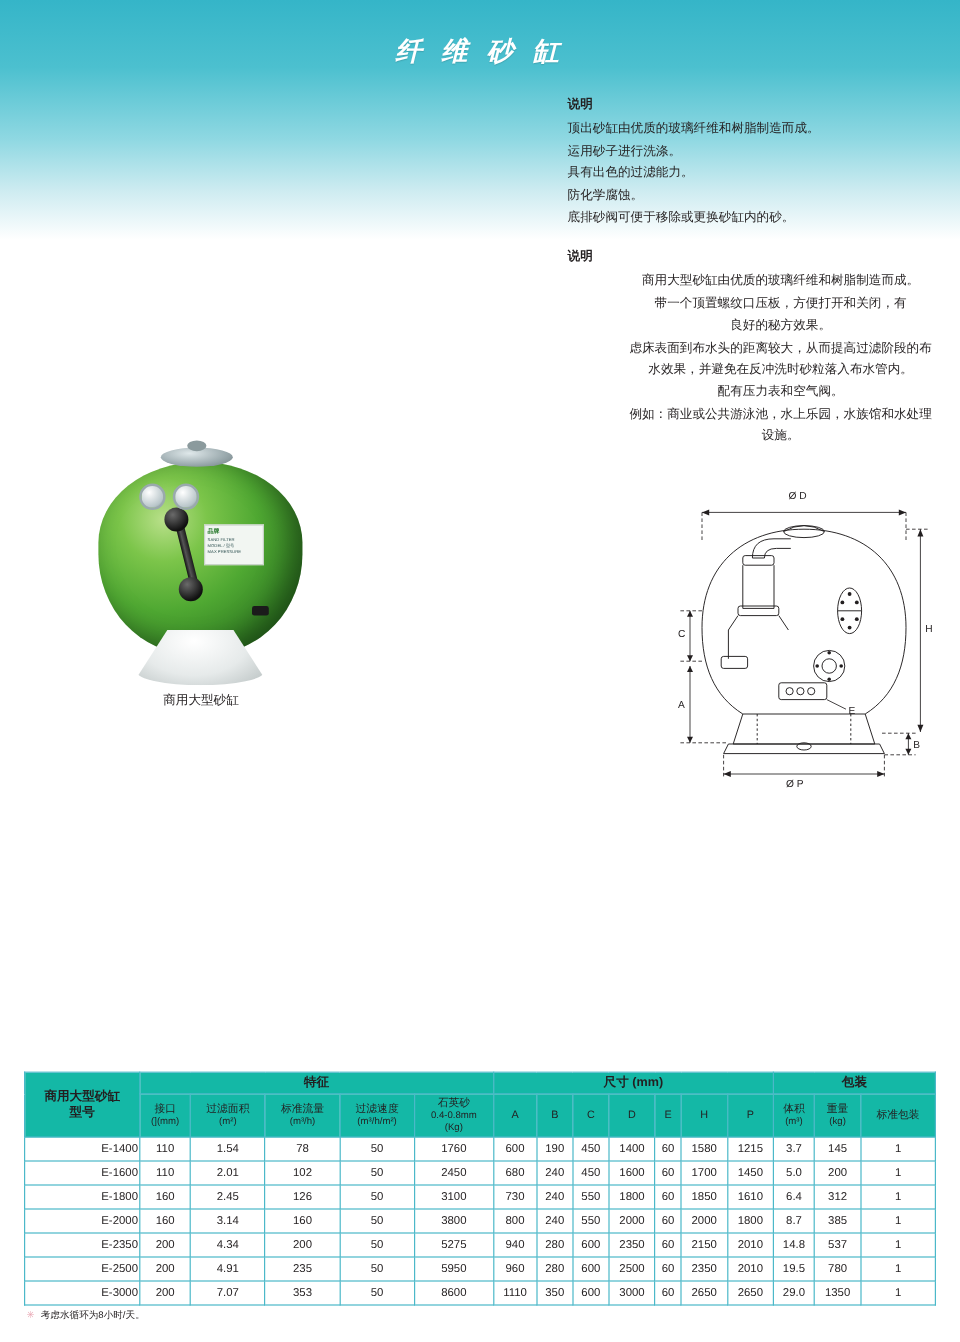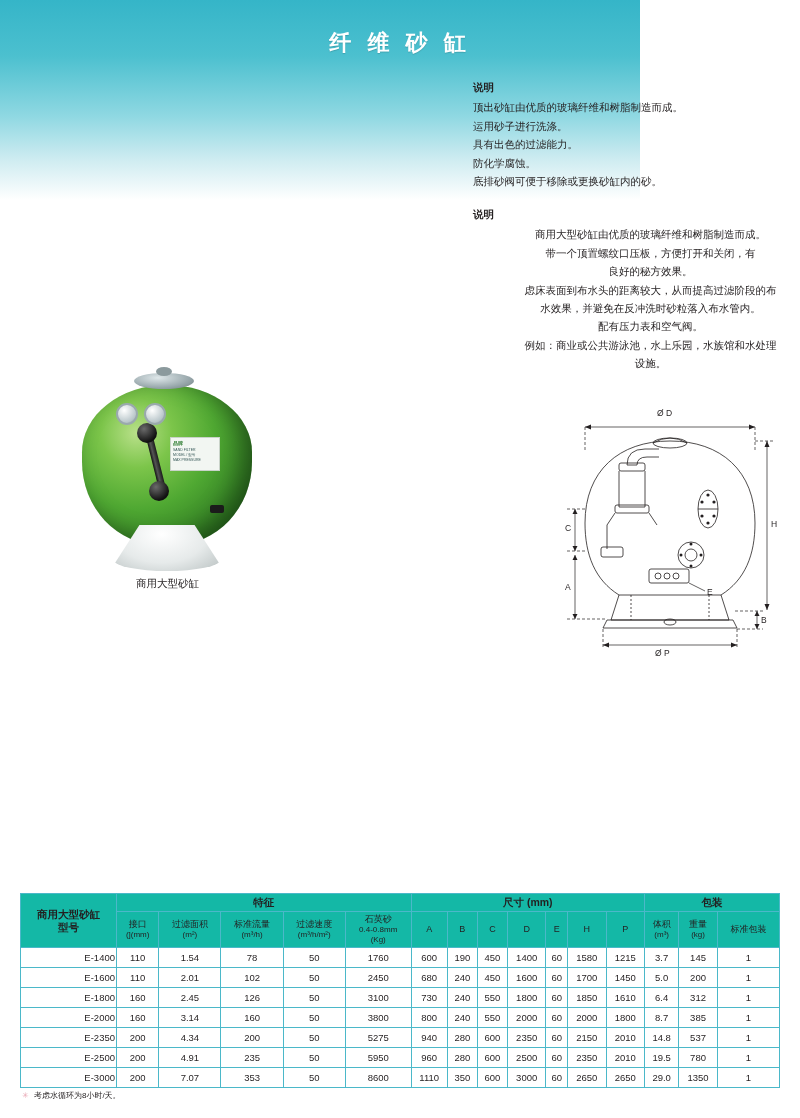--- a/index.html
+++ b/index.html
@@ -11,23 +11,24 @@
     background: #ffffff;
     font-family: "Liberation Sans", sans-serif;
     color: #231f20;
     overflow: hidden;
   }
 
   
   .banner {
     position: absolute;
     left: 0; top: 0;
-    width: 640px;
+    width: 800px;
     height: 200px;
     background: linear-gradient(to bottom, #35b5c8 0%, #4cc0cf 28%, #8fd8e2 58%, #cfecf1 80%, #ffffff 100%);
+    font-style: italic;
   }
   .banner-title {
     position: absolute;
     left: 0; top: 28px;
     width: 800px;
     text-align: center;
     font-size: 22px;
     font-weight: bold;
     letter-spacing: 5px;
     color: #ffffff;

